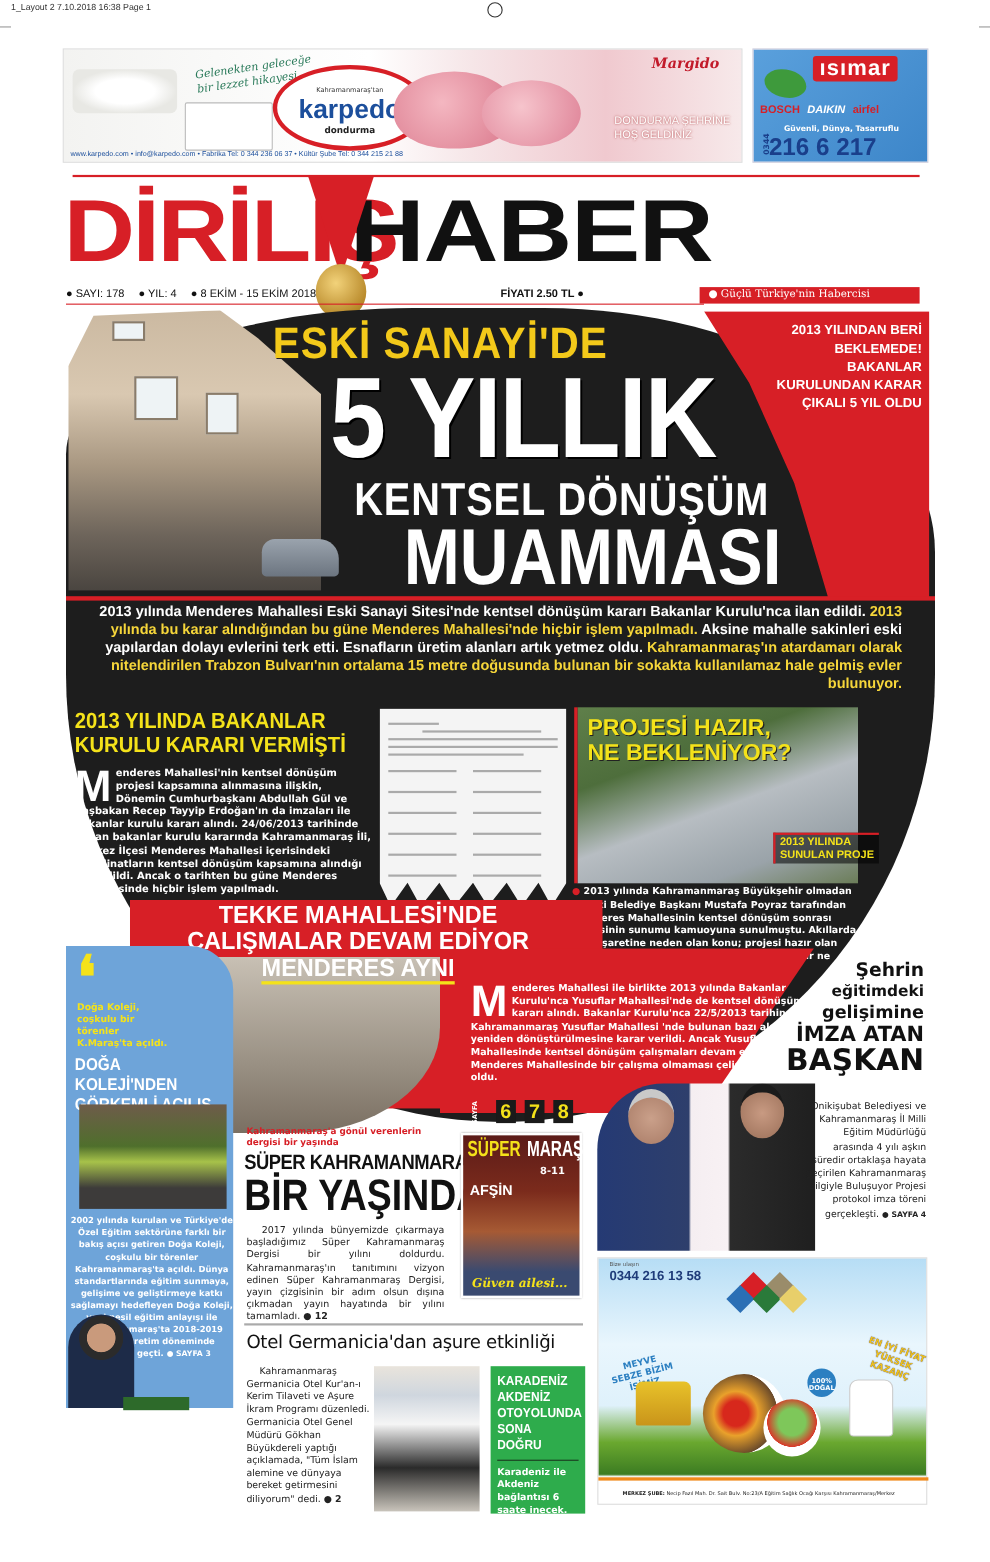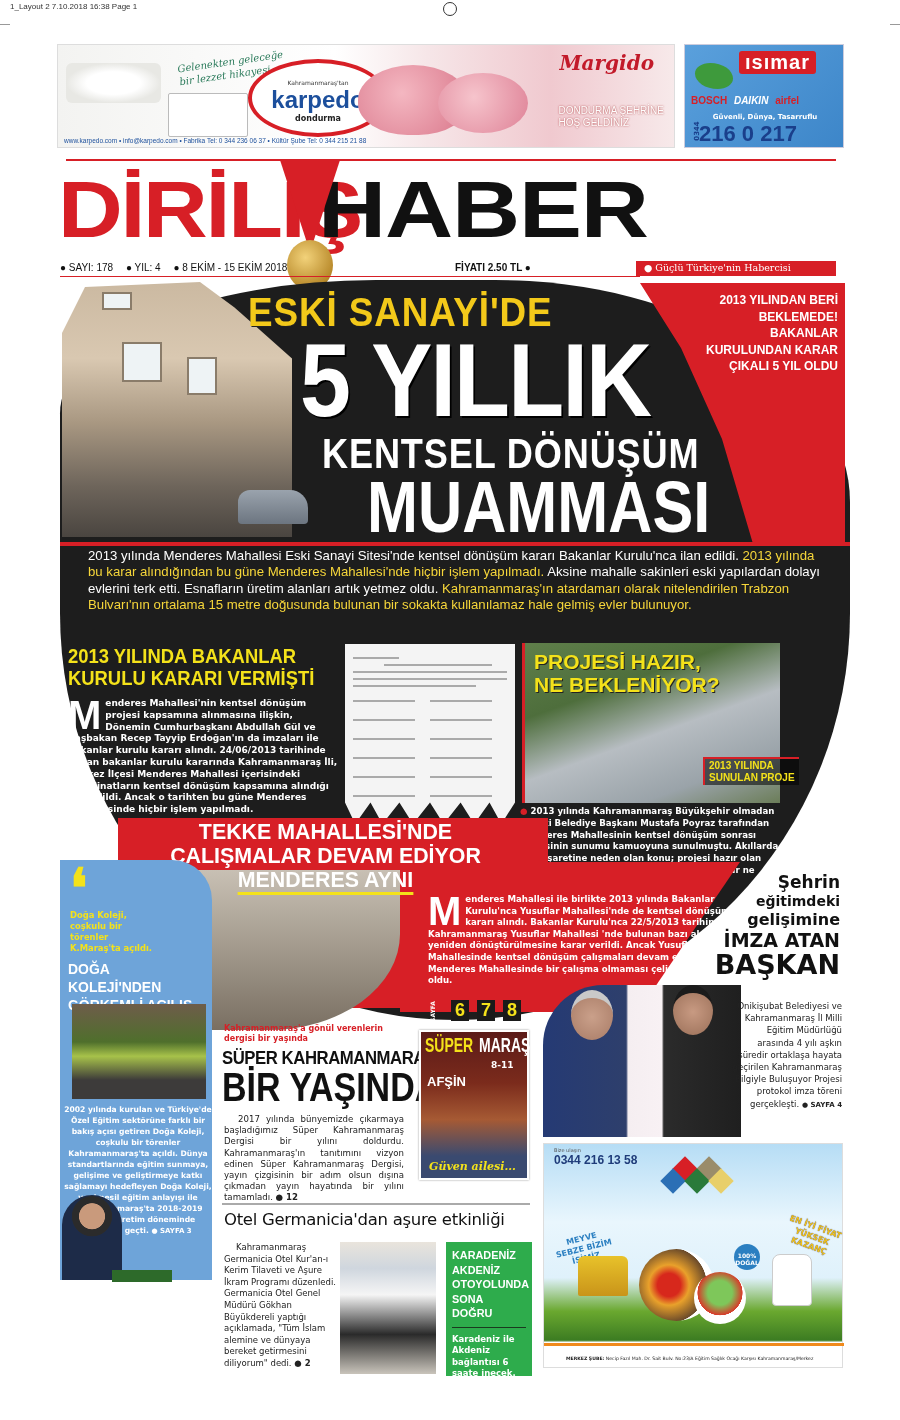--- a/index.html
+++ b/index.html
@@ -9,21 +9,21 @@
 .reg{width:14px;height:14px;border:1px solid #333;border-radius:50%;}
 .cropline{height:1px;background:#999}
 
 .ad-karpedo{left:57px;top:44px;width:618px;height:104px;background:linear-gradient(90deg,#f3f3f1 0%,#fff 45%,#f6e6e8 60%,#f0c9cf 80%,#f7e9ea 100%);border:1px solid #ddd;overflow:hidden}
 .ad-karpedo .slogan{left:120px;top:10px;font-family:"DejaVu Serif",serif;font-style:italic;font-size:10px;color:#2a7a5a;line-height:13px;transform:rotate(-8deg)}
 .ad-karpedo .logo{left:190px;top:14px;width:140px;height:78px;border:4px solid #d71f26;border-radius:50%;background:#fff;text-align:center;padding-top:16px}
 .ad-karpedo .logo .nm{font-family:"Liberation Sans",sans-serif;font-weight:bold;font-size:24px;color:#1c4f9c}
 .ad-karpedo .logo .sb{font-size:8px;font-weight:bold;color:#222}
 .ad-karpedo .logo .pre{font-size:6px;color:#333}
 .ad-karpedo .foot{left:6px;bottom:3px;font-size:6.5px;color:#1c4f9c;font-family:"Liberation Sans",sans-serif}
-.ad-karpedo .brand2{right:20px;top:6px;font-family:"DejaVu Serif",serif;font-style:italic;font-weight:bold;color:#c21a2a;font-size:20px}
+.ad-karpedo .brand2{right:20px;top:6px;font-family:"DejaVu Serif",serif;font-style:italic;font-weight:bold;color:#c21a2a;font-size:13px}
 .ad-karpedo .welcome{right:10px;top:60px;color:#fff;font-size:10px;text-align:left;font-family:"Liberation Sans",sans-serif;line-height:12px;text-shadow:0 0 2px #a33}
 .ad-karpedo .scoop{left:300px;top:20px;width:110px;height:70px;border-radius:50% 50% 45% 45%;background:radial-gradient(circle at 40% 40%,#f4b7c1,#d9768a)}
 .ad-karpedo .scoop2{left:380px;top:28px;width:90px;height:60px;border-radius:50%;background:radial-gradient(circle at 40% 40%,#f6c4cc,#de8196)}
 .ad-karpedo .truck{left:110px;top:48px;width:80px;height:44px;background:#fff;border:1px solid #bbb;border-radius:2px}
 .ad-karpedo .dess{left:8px;top:18px;width:95px;height:40px;background:radial-gradient(ellipse at 50% 50%,#fff 40%,#e8e8e4 70%);border-radius:6px}
 .ad-isimar{left:684px;top:44px;width:160px;height:104px;background:linear-gradient(135deg,#5aa0dc,#3d86c9);border:1px solid #ccd}
 .ad-isimar .name{left:54px;top:6px;font-family:"Liberation Sans",sans-serif;font-weight:bold;font-size:20px;color:#fff;background:#d71f26;padding:0 6px;border-radius:3px;letter-spacing:1px}
 .ad-isimar .brands{left:6px;top:50px;font-size:10px;font-weight:bold;font-family:"Liberation Sans",sans-serif;white-space:nowrap}
 .ad-isimar .brands span{margin-right:4px}
 .ad-isimar .tag{left:0;width:160px;top:68px;text-align:center;font-size:7px;color:#fff;font-weight:bold}
@@ -46,21 +46,21 @@
 .red-corner{left:640px;top:283px;width:205px;height:260px;background:#d71f26;clip-path:polygon(0 0,100% 0,100% 100%,55% 100%,40% 60%,20% 25%)}
 .red-corner-text{left:690px;top:292px;width:148px;text-align:right;color:#fff;font-family:"Liberation Sans",sans-serif;font-weight:bold;font-size:12px;line-height:16.5px}
 .building{left:62px;top:282px;width:230px;height:255px;background:linear-gradient(180deg,#cbb9a1 0%,#d9c8b1 30%,#a99882 55%,#6e655b 80%,#4a4540 100%);clip-path:polygon(10% 2%,60% 0,75% 10%,100% 30%,100% 100%,0 100%,0 20%)}
 .building .win{position:absolute;background:#eef3f5;border:2px solid #8a7c6a}
 .car{left:238px;top:490px;width:70px;height:34px;background:linear-gradient(#9aa3ad,#6c7580);border-radius:12px 18px 4px 4px}
 .h-eski{left:248px;top:290px;font-family:"Liberation Sans",sans-serif;font-weight:900;font-size:40px;color:#f3c91a;letter-spacing:1px;transform:scaleX(0.92);transform-origin:left;text-shadow:1px 1px 0 #222}
 .h-5y{left:300px;top:330px;font-family:"Liberation Sans",sans-serif;font-weight:900;font-size:104px;line-height:100px;color:#fff;letter-spacing:-2px;transform:scaleX(0.88);transform-origin:left;text-shadow:2px 2px 0 #000}
 .h-kent{left:322px;top:430px;font-family:"Liberation Sans",sans-serif;font-weight:900;font-size:42px;color:#fff;transform:scaleX(0.86);transform-origin:left;letter-spacing:1px}
 .h-muam{left:367px;top:470px;font-family:"Liberation Sans",sans-serif;font-weight:900;font-size:72px;line-height:74px;color:#fff;transform:scaleX(0.85);transform-origin:left}
 .red-sep{left:60px;top:542px;width:790px;height:4px;background:#d71f26}
-.lead-para{left:88px;top:548px;width:732px;text-align:left;color:#fff;font-family:"Liberation Sans",sans-serif;font-weight:normal;font-size:13.2px;line-height:16.3px}
+.lead-para{left:88px;top:548px;width:732px;text-align:right;color:#fff;font-family:"Liberation Sans",sans-serif;font-weight:bold;font-size:13.2px;line-height:16.3px}
 .lead-para .y{color:#f6d63a}
 
 .h-2013{left:68px;top:645px;font-family:"Liberation Sans",sans-serif;font-weight:900;font-size:20px;line-height:22px;color:#f4e21a;transform:scaleX(0.92);transform-origin:left}
 .sub-body{left:68px;top:698px;width:270px;color:#fff;font-family:"DejaVu Sans",sans-serif;font-weight:bold;font-size:9px;line-height:11.8px}
 .dropcap{float:left;font-family:"Liberation Sans",sans-serif;font-weight:900;font-size:40px;line-height:34px;margin-right:4px;color:#fff}
 .doc{left:345px;top:644px;width:170px;height:180px;background:#f4f4f4;clip-path:polygon(0 0,100% 0,100% 88%,92% 100%,85% 88%,76% 100%,68% 88%,58% 100%,50% 88%,40% 100%,32% 88%,22% 100%,15% 88%,6% 100%,0 88%);padding:8px}
 .doc .ln{height:2px;background:#aaa;margin:5px 0}
 .doc .ln.s{width:40%;display:inline-block;margin-right:10%}
 .render{left:522px;top:643px;width:258px;height:160px;background:linear-gradient(160deg,#5f7f4a 0%,#4e6e3c 30%,#b7bdc2 55%,#9aa3a9 80%,#6b7d58 100%);border-left:3px solid #d71f26}
 .h-proj{left:534px;top:650px;font-family:"Liberation Sans",sans-serif;font-weight:900;font-size:21px;line-height:23px;color:#f4e21a;text-shadow:1px 1px 0 #222}
@@ -171,21 +171,21 @@
 <div class="abs ad-isimar">
   <div class="abs leaf"></div>
   <div class="abs name">ısımar</div>
   <div class="abs brands">
     <span style="color:#d71f26">BOSCH</span>
     <span style="color:#fff;font-style:italic">DAIKIN</span>
     <span style="color:#d71f26">airfel</span>
   </div>
   <div class="abs tag">Güvenli, Dünya, Tasarruflu</div>
   <div class="abs pre">0344</div>
-  <div class="abs phone">216 0 217</div>
+  <div class="abs phone">216 6 217</div>
 </div>
 
 <div class="abs mast-line"></div>
 <div class="abs logo-diri">DİRİLİŞ</div>
 <div class="abs logo-haber">HABER</div>
 <div class="abs ribbon"></div>
 <div class="abs medal"></div>
 <div class="abs info-bar">
   <span>● SAYI: 178</span>
   <span>● YIL: 4</span>

